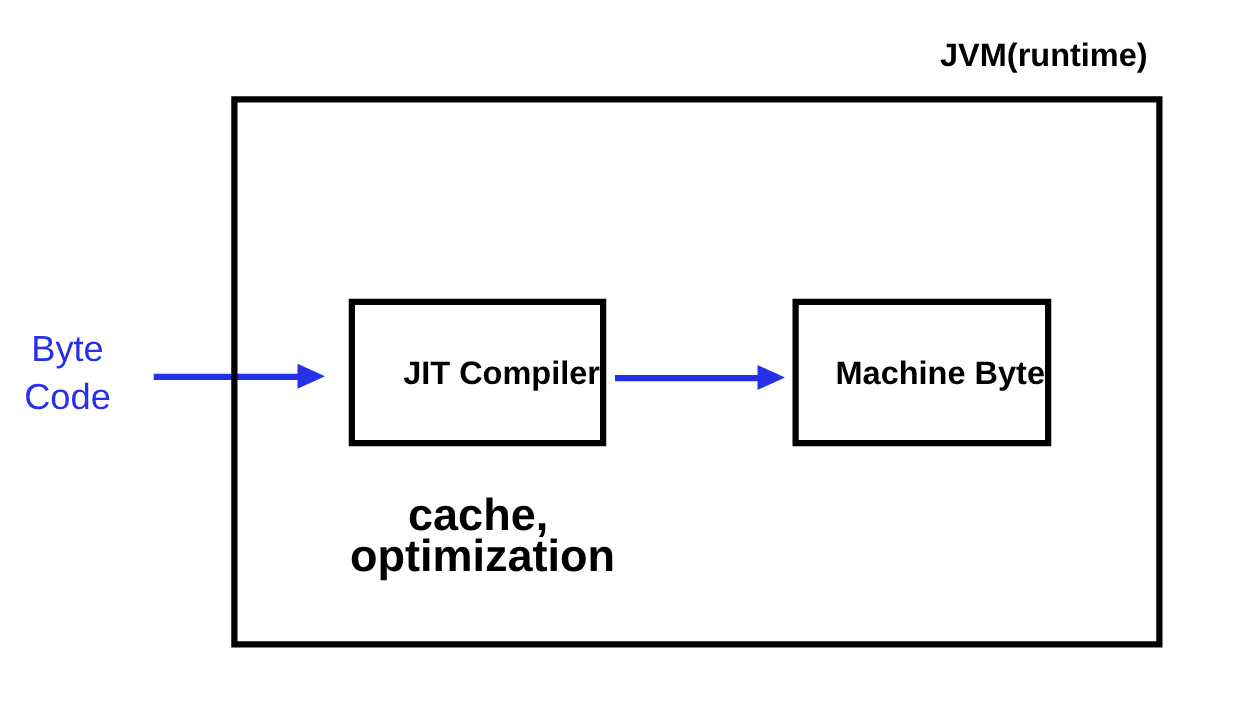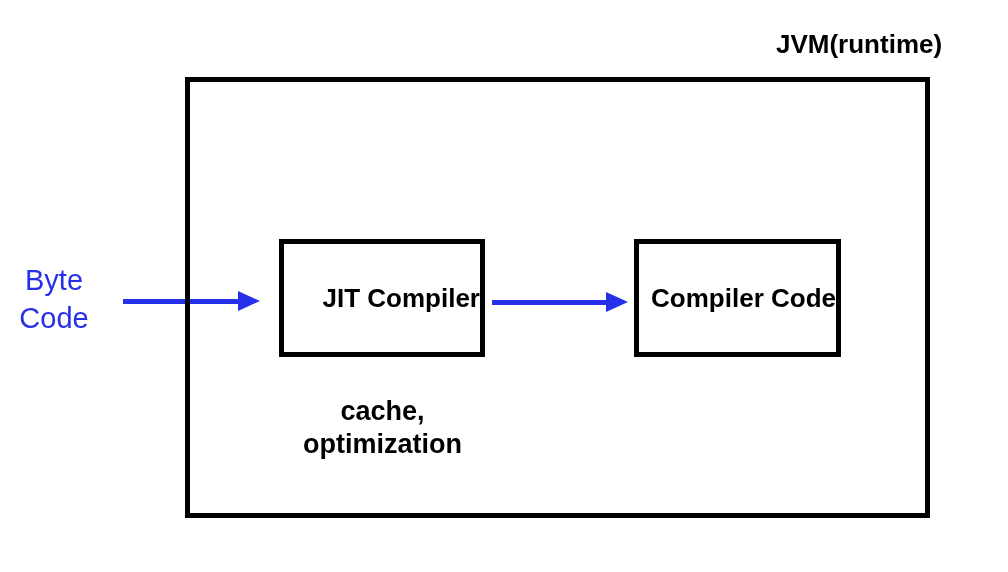--- a/index.html
+++ b/index.html
@@ -12,21 +12,21 @@
   body{
     font-family:"Liberation Sans","DejaVu Sans",sans-serif;
     width:1008px;height:572px;overflow:hidden;
   }
   .canvas{
     position:relative;width:1008px;height:572px;background:var(--bg);
   }
   .title{
     position:absolute;left:752px;top:29px;
     font-size:26px;font-weight:bold;color:var(--line);
-    letter-spacing:0;white-space:nowrap;margin-left:24px;
+    letter-spacing:0;white-space:nowrap;
   }
   .byte-code{
     position:absolute;left:5px;top:261px;width:98px;
     font-size:29px;font-weight:normal;line-height:38px;
     color:var(--accent);text-align:center;white-space:pre-line;
   }
   
   .arrow{position:absolute;}
   .arrow .shaft{
     position:absolute;display:block;height:5px;background:var(--accent);
@@ -50,21 +50,21 @@
     border:5px solid var(--line);background:var(--bg);
     display:flex;align-items:center;justify-content:flex-end;
   }
   .node span{
     font-size:26px;font-weight:bold;color:var(--line);white-space:nowrap;
   }
   .node-jit{left:89px;top:157px;}
   .node-machine{left:444px;top:157px;width:207px;}
   .annotation{
     position:absolute;left:90px;top:313px;width:205px;
-    font-size:27px;font-weight:bold;line-height:33px;
+    font-size:36px;font-weight:bold;line-height:33px;
     color:var(--line);text-align:center;white-space:pre-line;
   }
 </style>
 </head>
 <body>
 
 <div class="canvas">
 
   <div class="title">JVM(runtime)</div>
 
@@ -81,21 +81,21 @@
     <span class="head"></span>
   </div>
 
   <div class="outer-box">
 
     <div class="node node-jit">
       <span>JIT Compiler</span>
     </div>
 
     <div class="node node-machine">
-      <span>Compiler Code</span>
+      <span>Machine Byte</span>
     </div>
 
     <div class="annotation">cache,
 optimization</div>
 
   </div>
 
 </div>
 
 </body></html>

